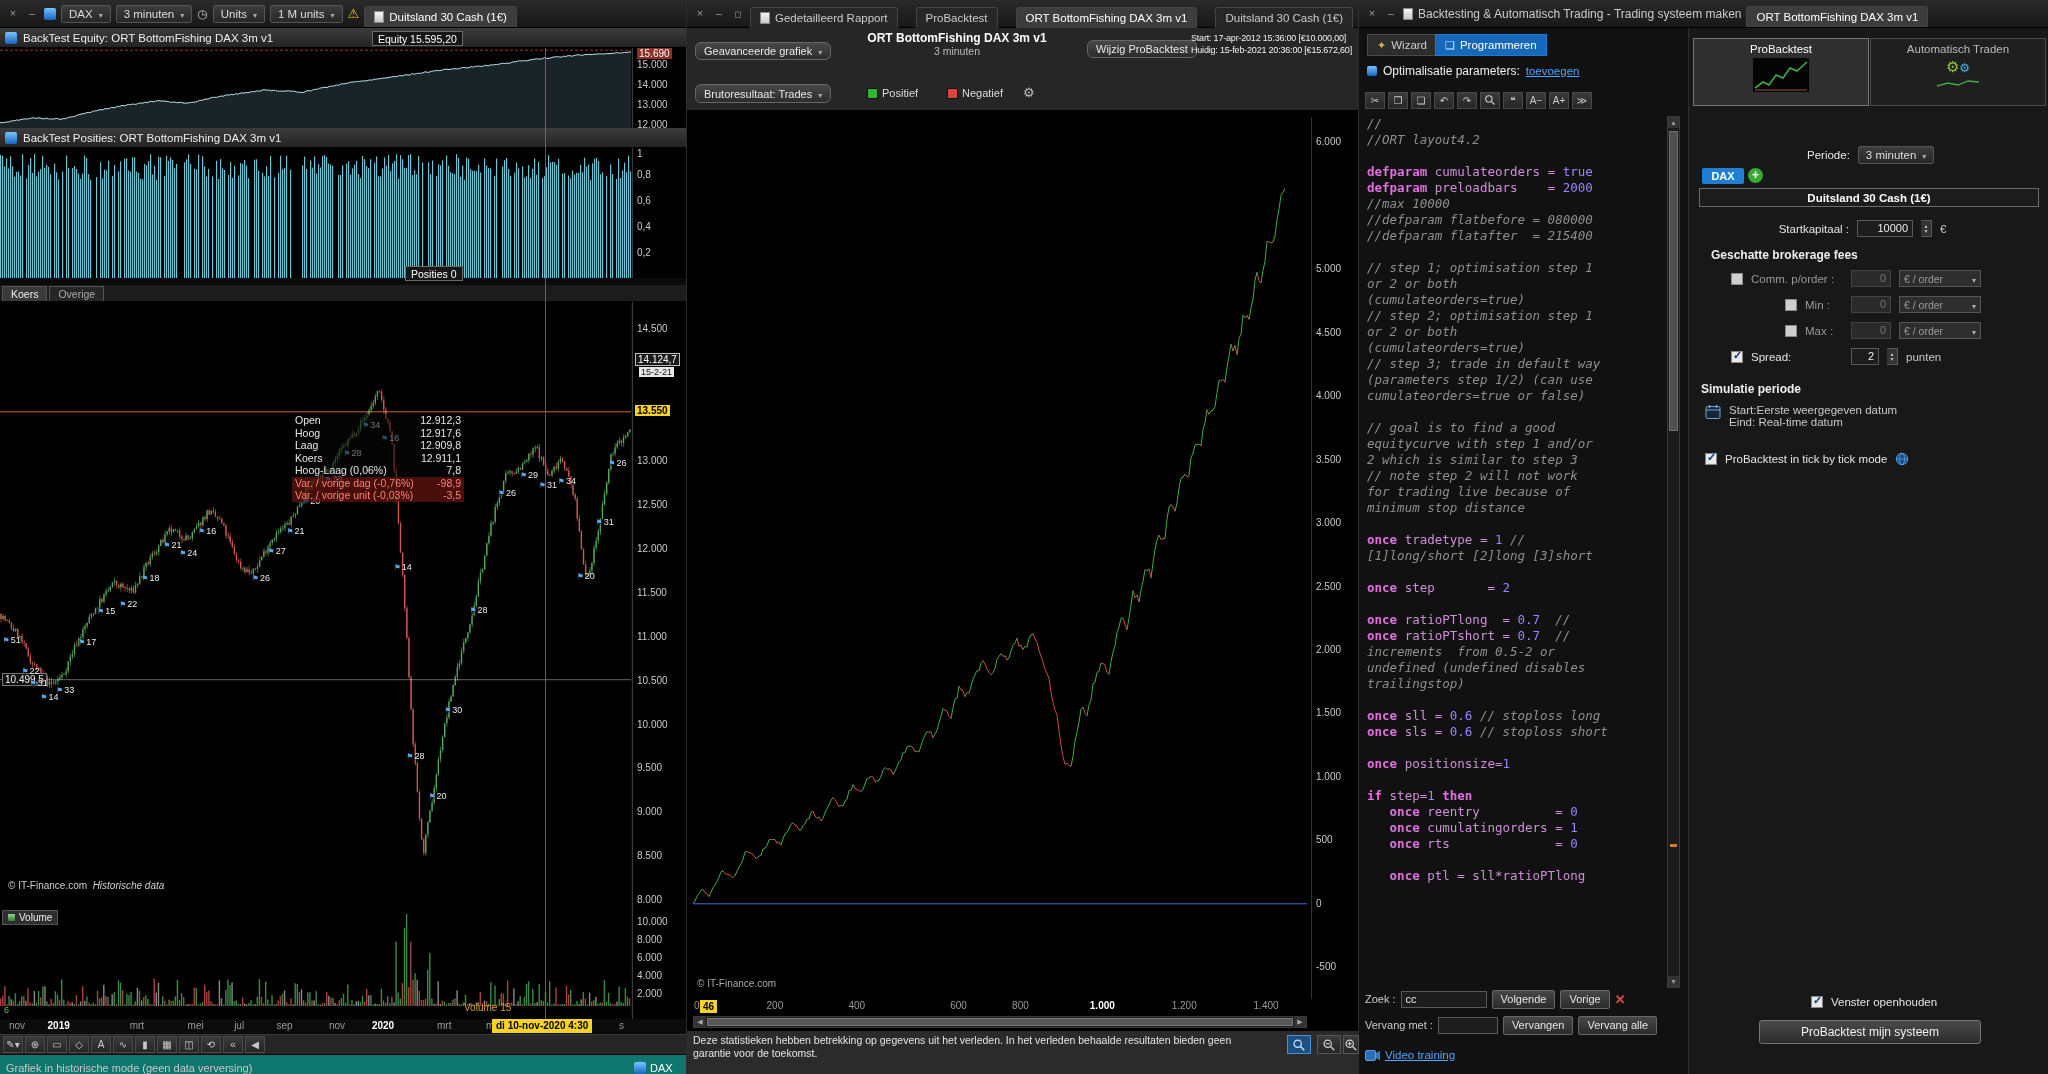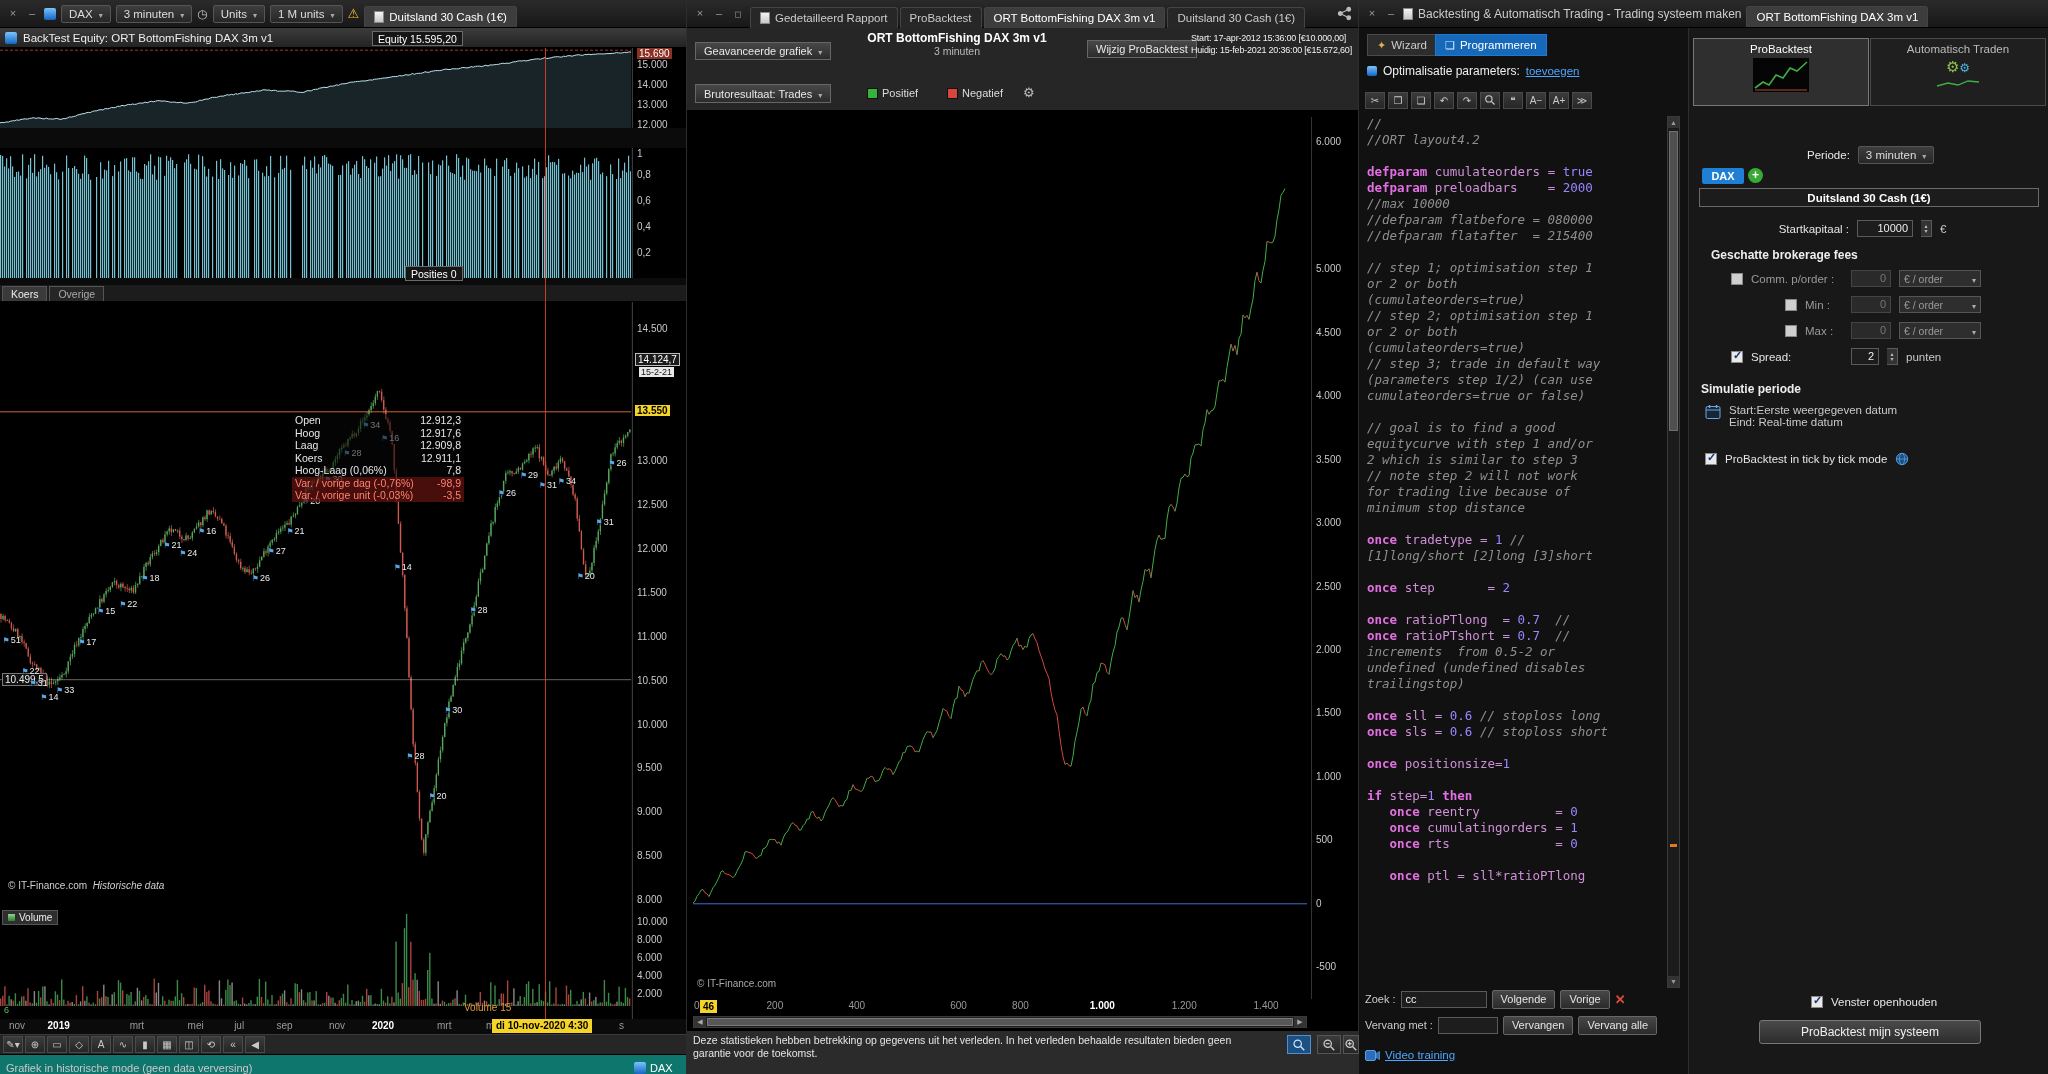--- a/index.html
+++ b/index.html
@@ -41,21 +41,21 @@
 .cdate{position:absolute;left:492px;top:1019px;height:14px;line-height:14px;background:#f5d327;color:#000;font-size:10px;font-weight:bold;padding:0 4px;z-index:8;white-space:nowrap}
 .tbar{position:absolute;left:0;right:0;top:1034px;height:20px;background:#262626;border-top:1px solid #3a3a3a;display:flex;align-items:center;gap:2px;padding:0 3px;z-index:6}
 .tico{min-width:20px;height:17px;padding:0 2px;border:1px solid #4a4a4a;background:linear-gradient(#3b3b3b,#262626);color:#c9c9c9;font-size:10px;display:flex;align-items:center;justify-content:center}
 .statusbar{position:absolute;left:0;right:0;top:1054px;height:20px;background:#0f766e;border-top:1px solid #000;display:flex;align-items:flex-end;padding:0 6px;font-size:11px;color:#c9c9c9;z-index:6}
 .schip{position:absolute;left:634px;display:flex;align-items:center;gap:4px;font-size:11px;color:#fff}
 .vline{position:absolute;left:545px;top:48px;height:971px;width:1px;background:rgba(248,70,40,.78);z-index:9;pointer-events:none}
 .cop{position:absolute;font-size:10px;color:#cfcfcf;z-index:6;white-space:nowrap}
 .cop i{font-style:italic}
 
 .mhead{position:absolute;left:0;right:0;top:28px;height:83px;background:#262626;border-bottom:1px solid #000;z-index:5}
-.btn{display:inline-flex;align-items:center;gap:6px;background:linear-gradient(#484848,#2c2c2c);border:1px solid #666;border-radius:0;color:#e8e8e8;font-size:11px;padding:2px 8px;white-space:nowrap}
+.btn{display:inline-flex;align-items:center;gap:6px;background:linear-gradient(#484848,#2c2c2c);border:1px solid #666;border-radius:6px;color:#e8e8e8;font-size:11px;padding:2px 8px;white-space:nowrap}
 .ctitle{position:absolute;left:150px;width:240px;top:3px;text-align:center}
 .ctitle .t1{font-size:12px;font-weight:bold;color:#fff;white-space:nowrap}
 .ctitle .t2{font-size:10.5px;color:#bbb}
 .startblk{position:absolute;right:3px;top:4px;width:164px;font-size:9px;color:#f0f0f0;line-height:12px;letter-spacing:-0.2px;white-space:nowrap;overflow:hidden}
 .lgd{display:inline-flex;align-items:center;gap:4px;font-size:11px;color:#ddd}
 .lgd .sqg{width:11px;height:11px;background:#35b43a;border:1px solid #111}
 .lgd .sqr{width:11px;height:11px;background:#d9453a;border:1px solid #111}
 .gear{color:#bbb;font-size:13px} .gear::before{content:"⚙"}
 .mchart{position:absolute;left:0;right:0;top:111px;height:919px;background:#000;z-index:1}
 .maxcol{position:absolute;left:624px;width:46px;top:117px;height:882px;border-left:1px solid #333;z-index:4}
@@ -151,20 +151,24 @@
     </svg>
   <div class="axcol" id="ax-eq" style="top:48px;height:80px;background:#000">
       <div class="axlbl cur" style="top: 0px;">15.690</div>
       <div class="axlbl" style="top: 11px;">15.000</div>
       <div class="axlbl" style="top: 31px;">14.000</div>
       <div class="axlbl" style="top: 51px;">13.000</div>
       <div class="axlbl" style="top: 71px;">12.000</div>
     </div>
   <div class="badge" style="left:372px;top:31px">Equity  15.595,20</div>
 
+  <div class="phead" style="top:128px">
+    <span class="sqico"></span>
+    <span>BackTest Posities: ORT  BottomFishing DAX 3m v1</span>
+  </div>
   <svg id="svg-pos" style="position:absolute;left:0;top:148px;z-index:2;background:#000" width="631" height="130" viewBox="0 0 631 130">
       <rect x="0" y="7.0" width="1.2" height="123.0" fill="#7fd0e4" opacity="0.92"></rect>
       <rect x="2" y="7.9" width="1.2" height="122.1" fill="#7fd0e4" opacity="0.92"></rect>
       <rect x="4" y="18.5" width="1.2" height="111.5" fill="#7fd0e4" opacity="0.92"></rect>
       <rect x="6" y="10.2" width="1.2" height="119.8" fill="#7fd0e4" opacity="0.92"></rect>
       <rect x="8" y="20.4" width="1.2" height="109.6" fill="#7fd0e4" opacity="0.92"></rect>
       <rect x="10" y="8.2" width="1.2" height="121.8" fill="#7fd0e4" opacity="0.92"></rect>
       <rect x="12" y="18.4" width="1.2" height="111.6" fill="#7fd0e4" opacity="0.92"></rect>
       <rect x="14" y="28.9" width="1.2" height="101.1" fill="#7fd0e4" opacity="0.92"></rect>
       <rect x="16" y="24.0" width="1.2" height="106.0" fill="#7fd0e4" opacity="0.92"></rect>
@@ -1482,21 +1486,21 @@
         <span>DAX</span>
       </span>
   </div>
 </div>
 
 <div class="win" id="win-mid">
   <div class="titlebar">
     <span class="wbtn ic-close"></span>
     <span class="wbtn ic-min"></span>
     <span class="wbtn ic-max"></span>
-    <span id="mid-tabs" style="display:flex;gap:2px;align-items:flex-start;height:28px">
+    <span id="mid-tabs" style="display:flex;gap:18px;align-items:flex-start;height:28px">
         <span class="ttab"><span class="docico"></span>Gedetailleerd Rapport</span>
         <span class="ttab">ProBacktest</span>
         <span class="ttab active">ORT  BottomFishing DAX 3m v1</span>
         <span class="ttab">Duitsland 30 Cash (1€)</span>
       </span>
     <span style="margin-left:auto">
       <svg width="15" height="15" viewBox="0 0 16 16">
           <g stroke="#bbb" stroke-width="1.2" fill="#bbb">
             <circle cx="12.5" cy="3.5" r="2"></circle>
             <circle cx="12.5" cy="12.5" r="2"></circle>

